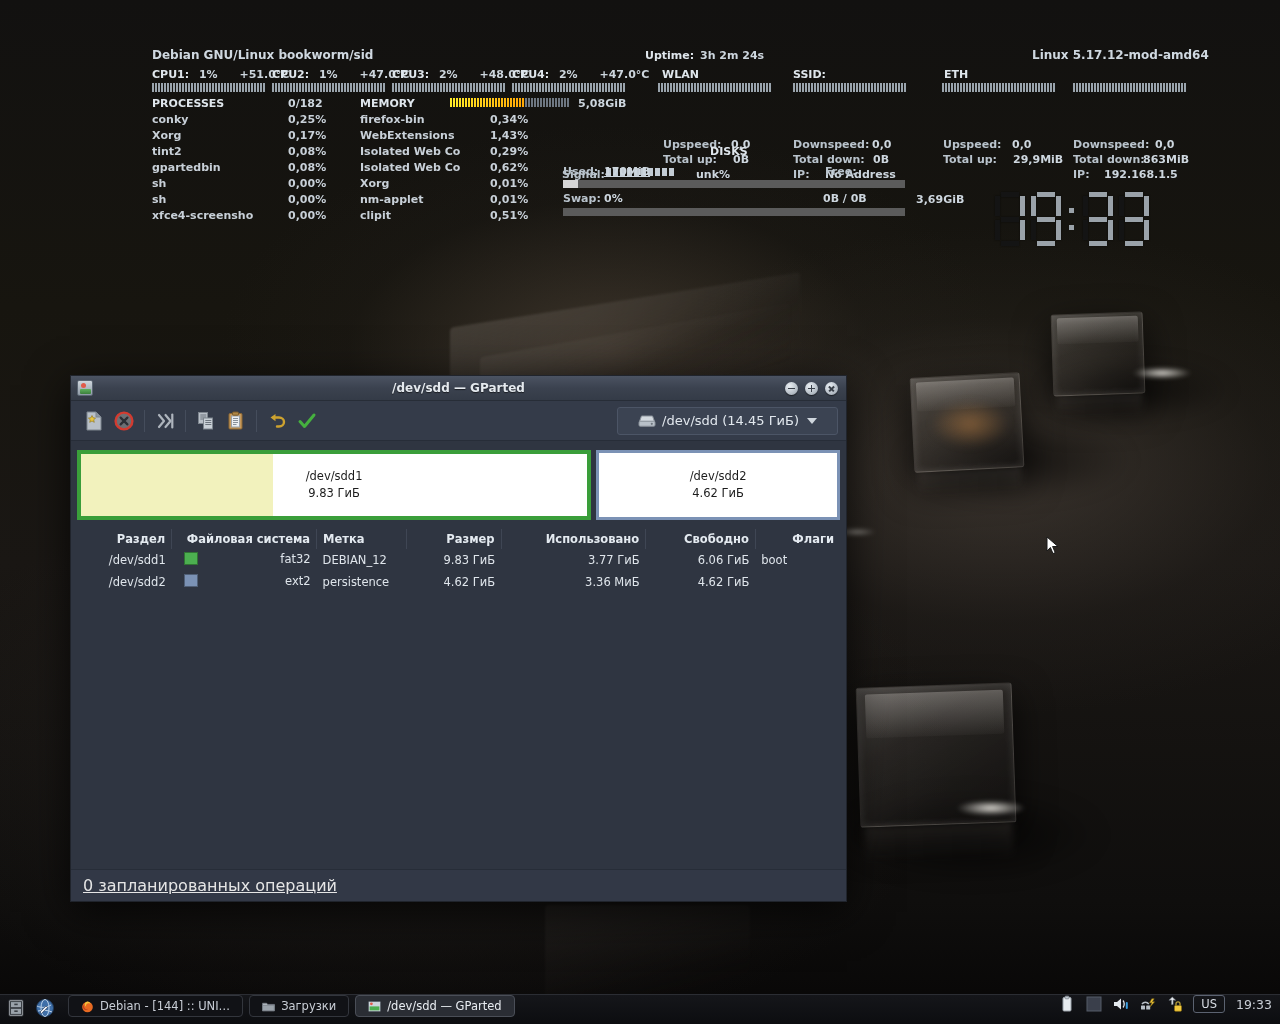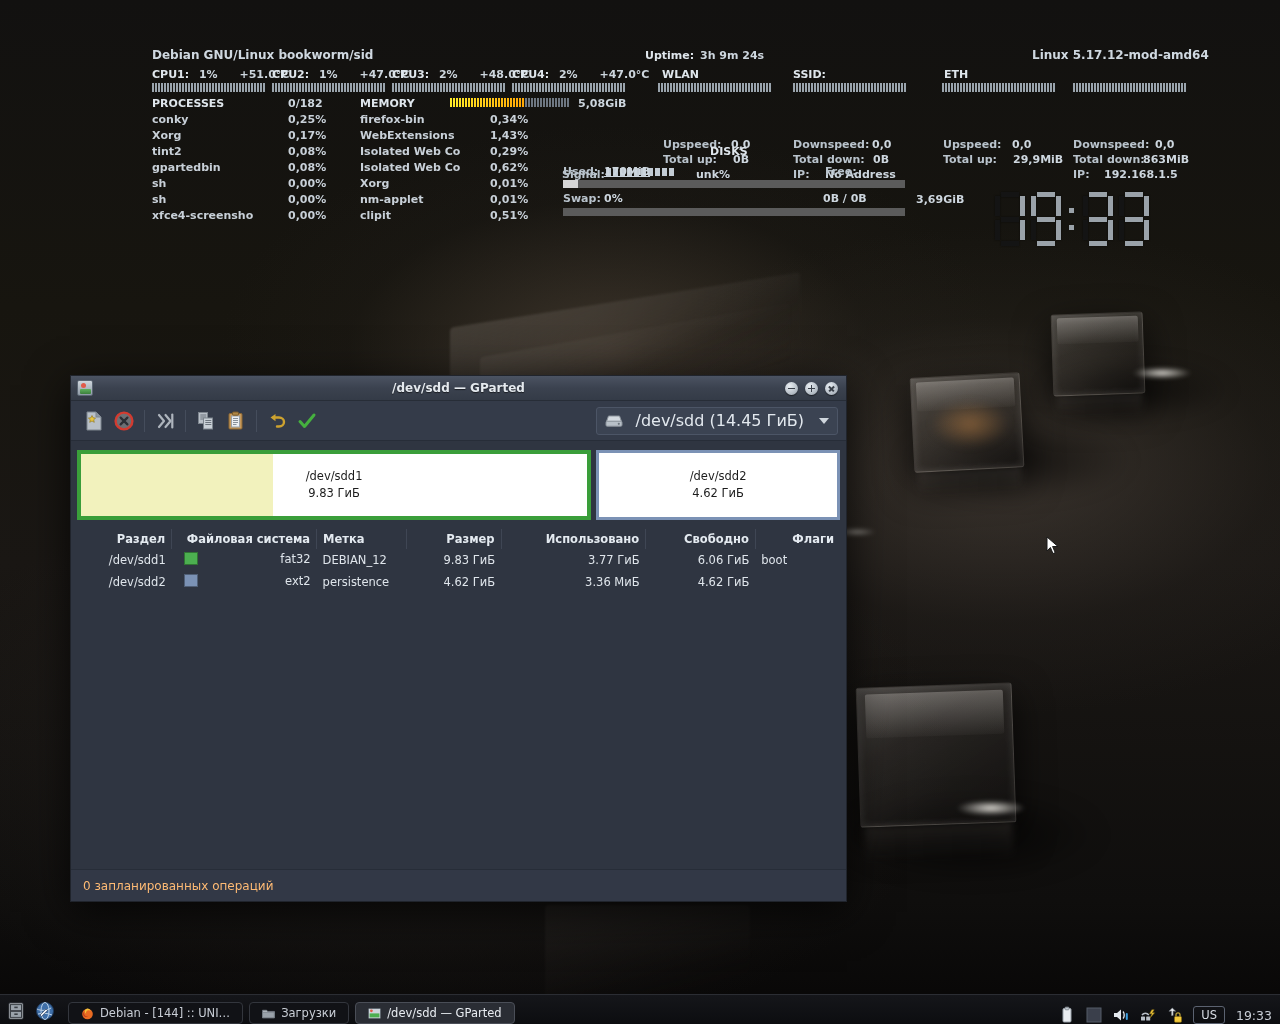--- a/index.html
+++ b/index.html
@@ -171,25 +171,25 @@
     display: flex; align-items: center; padding: 0 8px;
     border-bottom: 1px solid #272d38; position: relative;
   }
   .tb-btn {
     width: 30px; height: 30px; display: flex; align-items: center; justify-content: center;
     position: relative;
   }
   .tb-sep { width: 1px; height: 22px; background: #454d5c; margin: 0 5px; }
   .tb-spacer { flex: 1; }
   #device-sel {
-    display: flex; align-items: center; gap: 13px;
-    height: 28px; padding: 0 8px;
+    display: flex; align-items: center; gap: 6px;
+    height: 28px; padding: 0 20px;
     background: #3b4352;
     border: 1px solid #4c5566; border-radius: 3px;
-    color: #e2e8ee; font-size: 16px;
+    color: #e2e8ee; font-size: 13px;
   }
   #device-sel .caret {
     width: 0; height: 0; border-left: 5px solid transparent; border-right: 5px solid transparent;
     border-top: 6px solid #cfd6dd; margin-left: 2px;
   }
 
   #partgraph {
     height: 70px; margin: 9px 6px 0 6px;
     display: flex; gap: 5px;
   }
@@ -218,28 +218,28 @@
     color: #dfe5eb; font-size: 11.5px; padding: 3px 6px; text-align: right; white-space: nowrap;
   }
   .td-left { text-align: left !important; }
   .fs-swatch { display: inline-block; width: 14px; height: 13px; border: 1px solid rgba(0,0,0,0.35); }
 
   #statusbar {
     position: absolute; left: 0; right: 0; bottom: 0; height: 32px;
     background: #323846; border-top: 1px solid #272d38;
     display: flex; align-items: center; padding-left: 12px;
   }
-  #statusbar span { color: #fdba74; font-size: 12px; }
+  #statusbar span { color: #e5e5e5; font-size: 16px; text-decoration: underline; }
 
   
   #taskbar {
     position: absolute; left: 0; bottom: 0; width: 1280px; height: 30px;
     background: linear-gradient(180deg, #15161a 0%, #0c0d10 100%);
     border-top: 1px solid #2b2d33;
-    display: flex; align-items: flex-end;
+    display: flex; align-items: flex-start;
   }
   .launcher {
     width: 26px; height: 26px; margin-left: 3px;
     display: flex; align-items: center; justify-content: center;
   }
   .tb-tasks { display: flex; align-items: center; gap: 6px; margin-left: 10px; }
   .task-btn {
     height: 22px; display: flex; align-items: center; gap: 6px;
     padding: 0 12px; border-radius: 4px;
     border: 1px solid #33363d; background: #111216;
@@ -277,21 +277,21 @@
 
   <div class="glass-cube" style="left:858px; top:685px; width:156px; height:140px; transform: rotate(-2deg);"></div>
   <div class="spec-flare" style="left:956px; top:800px; width:70px; height:16px;"></div>
   <div class="spec-flare" style="left:836px; top:528px; width:40px; height:8px; opacity:.6;"></div>
 </div>
 
 <div id="conky">
 
   <div class="ck ck-title" style="left:152px; top:8px;">Debian GNU/Linux bookworm/sid</div>
   <div class="ck ck-hdr" style="left:645px; top:9px;">Uptime:</div>
-  <div class="ck ck-val" style="left:700px; top:9px;">3h 9m 24s</div>
+  <div class="ck ck-val" style="left:700px; top:9px;">3h 2m 24s</div>
   <div class="ck ck-title" style="left:1032px; top:8px;">Linux 5.17.12-mod-amd64</div>
 
   <div class="ck" style="left:152px; top:28px;">
     <span class="ck-hdr">CPU1:</span>
     <span class="ck-val" style="margin-left:6px;">1%</span>
     <span class="ck-val" style="margin-left:18px;">+51.0°C</span>
   </div>
   <div class="ck bargraph" style="left:152px; top:43px;"><i></i><i></i><i></i><i></i><i></i><i></i><i></i><i></i><i></i><i></i><i></i><i></i><i></i><i></i><i></i><i></i><i></i><i></i><i></i><i></i><i></i><i></i><i></i><i></i><i></i><i></i><i></i><i></i><i></i><i></i><i></i><i></i><i></i><i></i><i></i><i></i><i></i><i></i></div>
 
   <div class="ck" style="left:272px; top:28px;">

